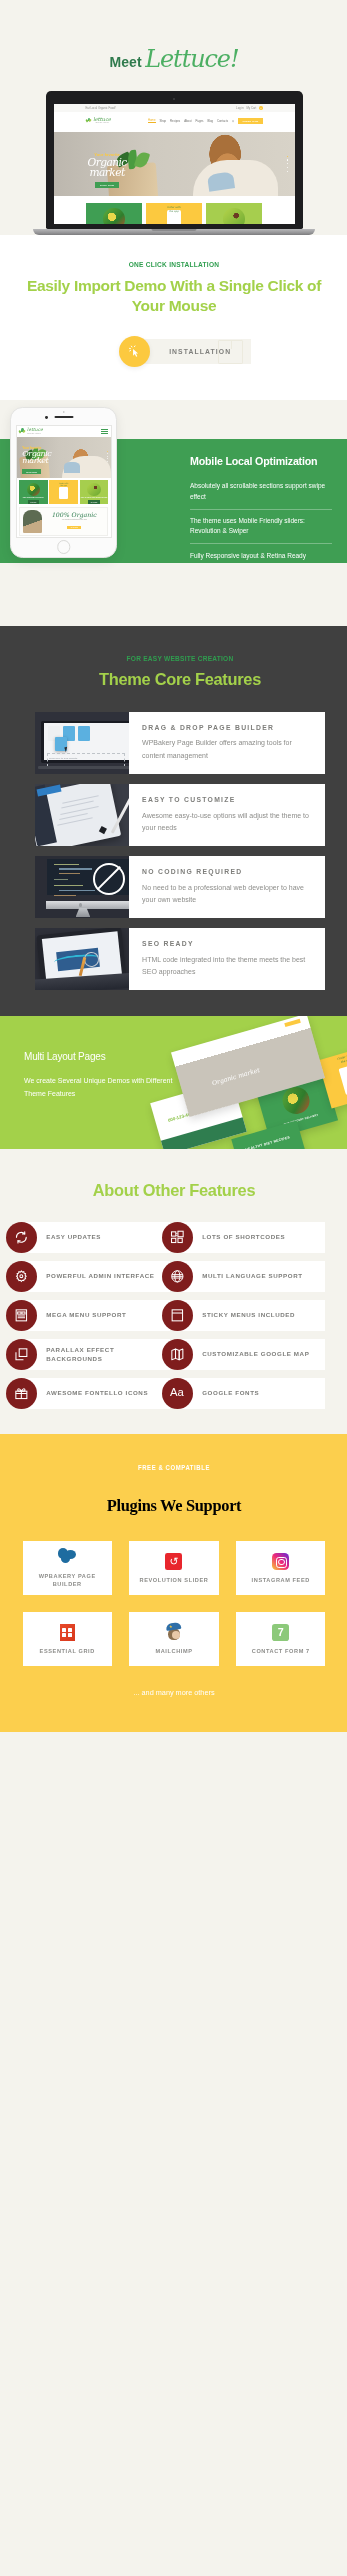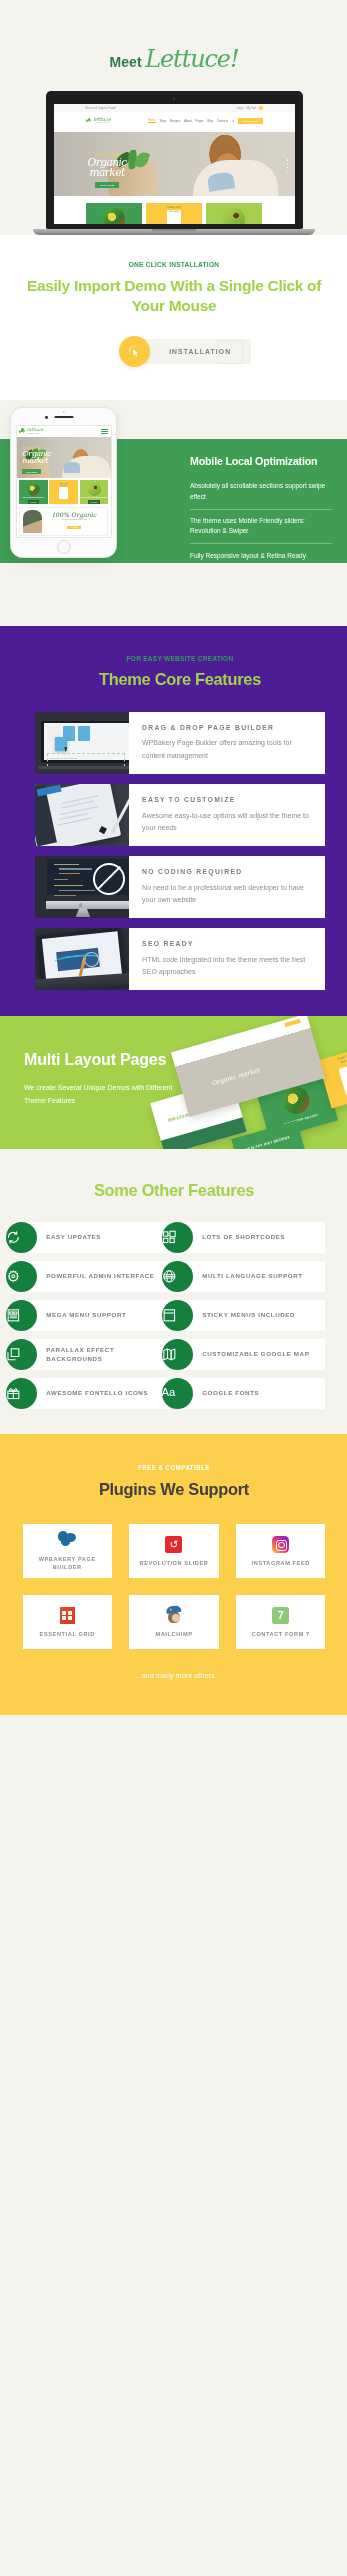--- a/index.html
+++ b/index.html
@@ -281,21 +281,21 @@
     padding: 14.7px 16px 0 17px; color: #fff;
   }
   .mobile-h {
     font-size: 10.7px; font-weight: bold; line-height: 1.32; letter-spacing: -0.2px;
   }
   .mobile-li { font-size: 6.5px; line-height: 1.65; padding: 6.2px 0; }
   .mobile-li + .mobile-li { border-top: 0.6px solid rgba(255,255,255,.3); }
   .mobile-list { margin-top: 6.8px; }
 
   
-  .core { background: #4c1d95; padding: 28px 0 26px 12px; text-align: center; }
+  .core { background: #404040; padding: 28px 0 26px 12px; text-align: center; }
   .core .big-title { color: #a3d14a; font-size: 16.4px; padding: 0 11.3px; margin-top: 6.2px; text-align: center; }
   .feature-list { margin-top: 21.4px; padding: 0 22.6px; display: flex; flex-direction: column; gap: 10.2px; }
   .feature {
     display: flex; background: #fff; min-height: 62px; text-align: left;
   }
   .feature-img { width: 94px; flex: none; position: relative; overflow: hidden; background:#33353d; }
   .feature-body { flex: 1; padding: 10.2px 12.4px 10.2px 13.5px; display:flex; flex-direction:column; justify-content:center; }
   .feature-title {
     font-size: 6.8px; letter-spacing: 1.3px; color: #7e7e7b; font-weight: bold; margin-bottom: 6.8px;
   }
@@ -337,21 +337,21 @@
   .fi-4 .ipadscr { position:absolute; left:9px; top:6.8px; width:76px;height:45px;background:#eef1f5;transform:rotate(-6deg);}
   .fi-4 .chart { position:absolute; left:22.6px; top:21.4px; width:42px;height:19px;background:#2f5d8f;transform:rotate(-6deg);}
   .fi-4 .wave { position:absolute; left:19px; top:27px; width:45px;height:10.2px; border-top:2.3px solid #2fb8d6; border-radius:50%; transform:rotate(-6deg);}
   .fi-4 .mag { position:absolute; left:49px; top:24px; width:14.7px;height:14.7px;border:1.7px solid #c3cad2;border-radius:50%;transform:rotate(-6deg);}
   .fi-4 .pencil { position:absolute; left:46px; top:29px; width:2.8px;height:19px;background:linear-gradient(180deg,#e9a74a,#c8812f);transform:rotate(14deg);}
   .fi-4 .kbd { position:absolute; left:0; bottom:0; right:-5.6px; height:14.7px; background:linear-gradient(180deg,#3c3f48,#242730); transform:rotate(-4deg);}
 
   
   .multi { background: #a3d14a; height: 133px; position: relative; overflow: hidden; }
   .multi-txt { position: absolute; left: 24px; top: 35px; width: 169px; color: #fff; z-index: 3; }
-  .multi-h { font-size: 16px; font-weight: bold; line-height: 1.14; letter-spacing: -0.2px; }
+  .multi-h { font-size: 10px; font-weight: normal; line-height: 1.14; letter-spacing: -0.2px; }
   .multi-p { margin-top: 12.4px; font-size: 7px; line-height: 1.85; }
   .multi-imgs { position: absolute; right: -39px; top: 4.5px; width: 237px; height: 130px; transform: rotate(-16deg); }
   .mi { position: absolute; background: #fff; box-shadow: 0 3.4px 9px rgba(0,0,0,.14); }
   .mi.a { left: 34px; top: 5.6px; width: 141px; height: 67px;
      background: linear-gradient(180deg,#fff 0 22%, #c9c4ba 22% 100%); }
   .mi.a .mnav{position:absolute;top:2.3px;left:5.6px;right:5.6px;height:3.4px;}
   .mi.a .hero-txt{position:absolute;left:22%;top:58%;color:#fff;font-size:6.2px;font-family:"DejaVu Serif",serif;font-style:italic;line-height:.9;}
   .mi.a .yel{position:absolute;right:8px;top:3.4px;width:16px;height:4px;background:#fcc93f;}
   .mi.b { left: 0px; top: 49px; width: 85px; height: 54px; }
   .mi.b .grn{position:absolute;left:0;bottom:0;width:100%;height:14.7px;background:#2f7d4f;}
@@ -369,30 +369,30 @@
   
   .other { background: #f4f3ed; padding: 32px 0 25px 0; text-align: center; }
   .other-h { font-size: 16.4px; font-weight: bold; color: #a3d14a; letter-spacing: -0.3px; }
   .ofgrid { margin-top: 21.4px; padding: 0 22.6px; display: grid; grid-template-columns: 1fr 1fr; gap: 8px 9px; }
   .ofcard {
     background: #fff; height: 31px; display: flex; align-items: center;
     padding-left: 20.3px; position: relative; text-align: left;
   }
   .ofcircle {
     position: absolute; left: -17px; width: 31px; height: 31px; border-radius: 50%;
-    background: #15803d; display: flex; align-items: center; justify-content: flex-start;
+    background: #7f1d1d; display: flex; align-items: center; justify-content: center;
   }
   .ofcircle svg { width: 14.7px; height: 14.7px; display:block; }
   .ofcircle .aa { color:#fff; font-size: 11.3px; font-family:"Liberation Sans",sans-serif; line-height:1;}
   .oflabel { font-size: 6.2px; letter-spacing: 0.6px; color: #7e7e7b; font-weight: bold; line-height: 1.5; padding-left: 3.4px; }
 
   
   .plugins { background: #fccf4d; padding: 29px 0 35px 0; text-align: center; }
   .plugins .eyebrow { color: #fff; font-size: 7.3px; letter-spacing: 0.7px; }
-  .plugins-h { margin-top: 8px; font-size: 16.4px; font-weight: bold; color: #404040; letter-spacing: -0.3px; }
+  .plugins-h { margin-top: 24px; font-size: 16.4px; font-weight: bold; color: #000000; letter-spacing: -0.3px; font-family: Liberation Serif, serif; }
   .pgrid { margin-top: 25px; padding: 0 22.6px; display: grid; grid-template-columns: repeat(3,1fr); gap: 17px 17.5px; }
   .pcard { background: #fff; height: 54px; display: flex; flex-direction: column; align-items: center; justify-content: center; gap: 5.1px; padding: 0 3.4px; }
   .picon { height: 19px; display: flex; align-items: center; justify-content: center; }
   .plabel { font-size: 5.6px; letter-spacing: 0.6px; color: #8d8d8a; font-weight: bold; line-height: 1.45; text-align: center; }
   .pmore { margin-top: 22.6px; font-size: 7.3px; color: #fff; }
 
   
   .logo-wpb { width: 18px; height: 17px; position: relative; }
   .logo-wpb i { position:absolute; background:#1e6ca0; }
   .logo-wpb i:nth-child(1){left:0;top:0;width:10.2px;height:10.2px;border-radius:50% 50% 10% 50%;}
@@ -735,21 +735,21 @@
       </div>
     <div class="mi a">
       <div class="mnav"></div>
         <div class="yel"></div>
       <div class="hero-txt">Organic market</div>
     </div>
   </div>
 </section>
 
 <section class="other">
-  <h2 class="other-h">Some Other Features</h2>
+  <h2 class="other-h">About Other Features</h2>
   <div class="ofgrid">
 
     <div class="ofcard">
       <div class="ofcircle">
         <svg viewBox="0 0 24 24" fill="none" stroke="#fff" stroke-width="1.8" stroke-linecap="round">
           <path d="M20 12a8 8 0 0 1-13.5 5.8"></path>
             <path d="M4 12a8 8 0 0 1 13.5-5.8"></path>
           <path d="M17.5 2.8v3.6h-3.6"></path>
             <path d="M6.5 21.2v-3.6h3.6"></path>
         </svg>

